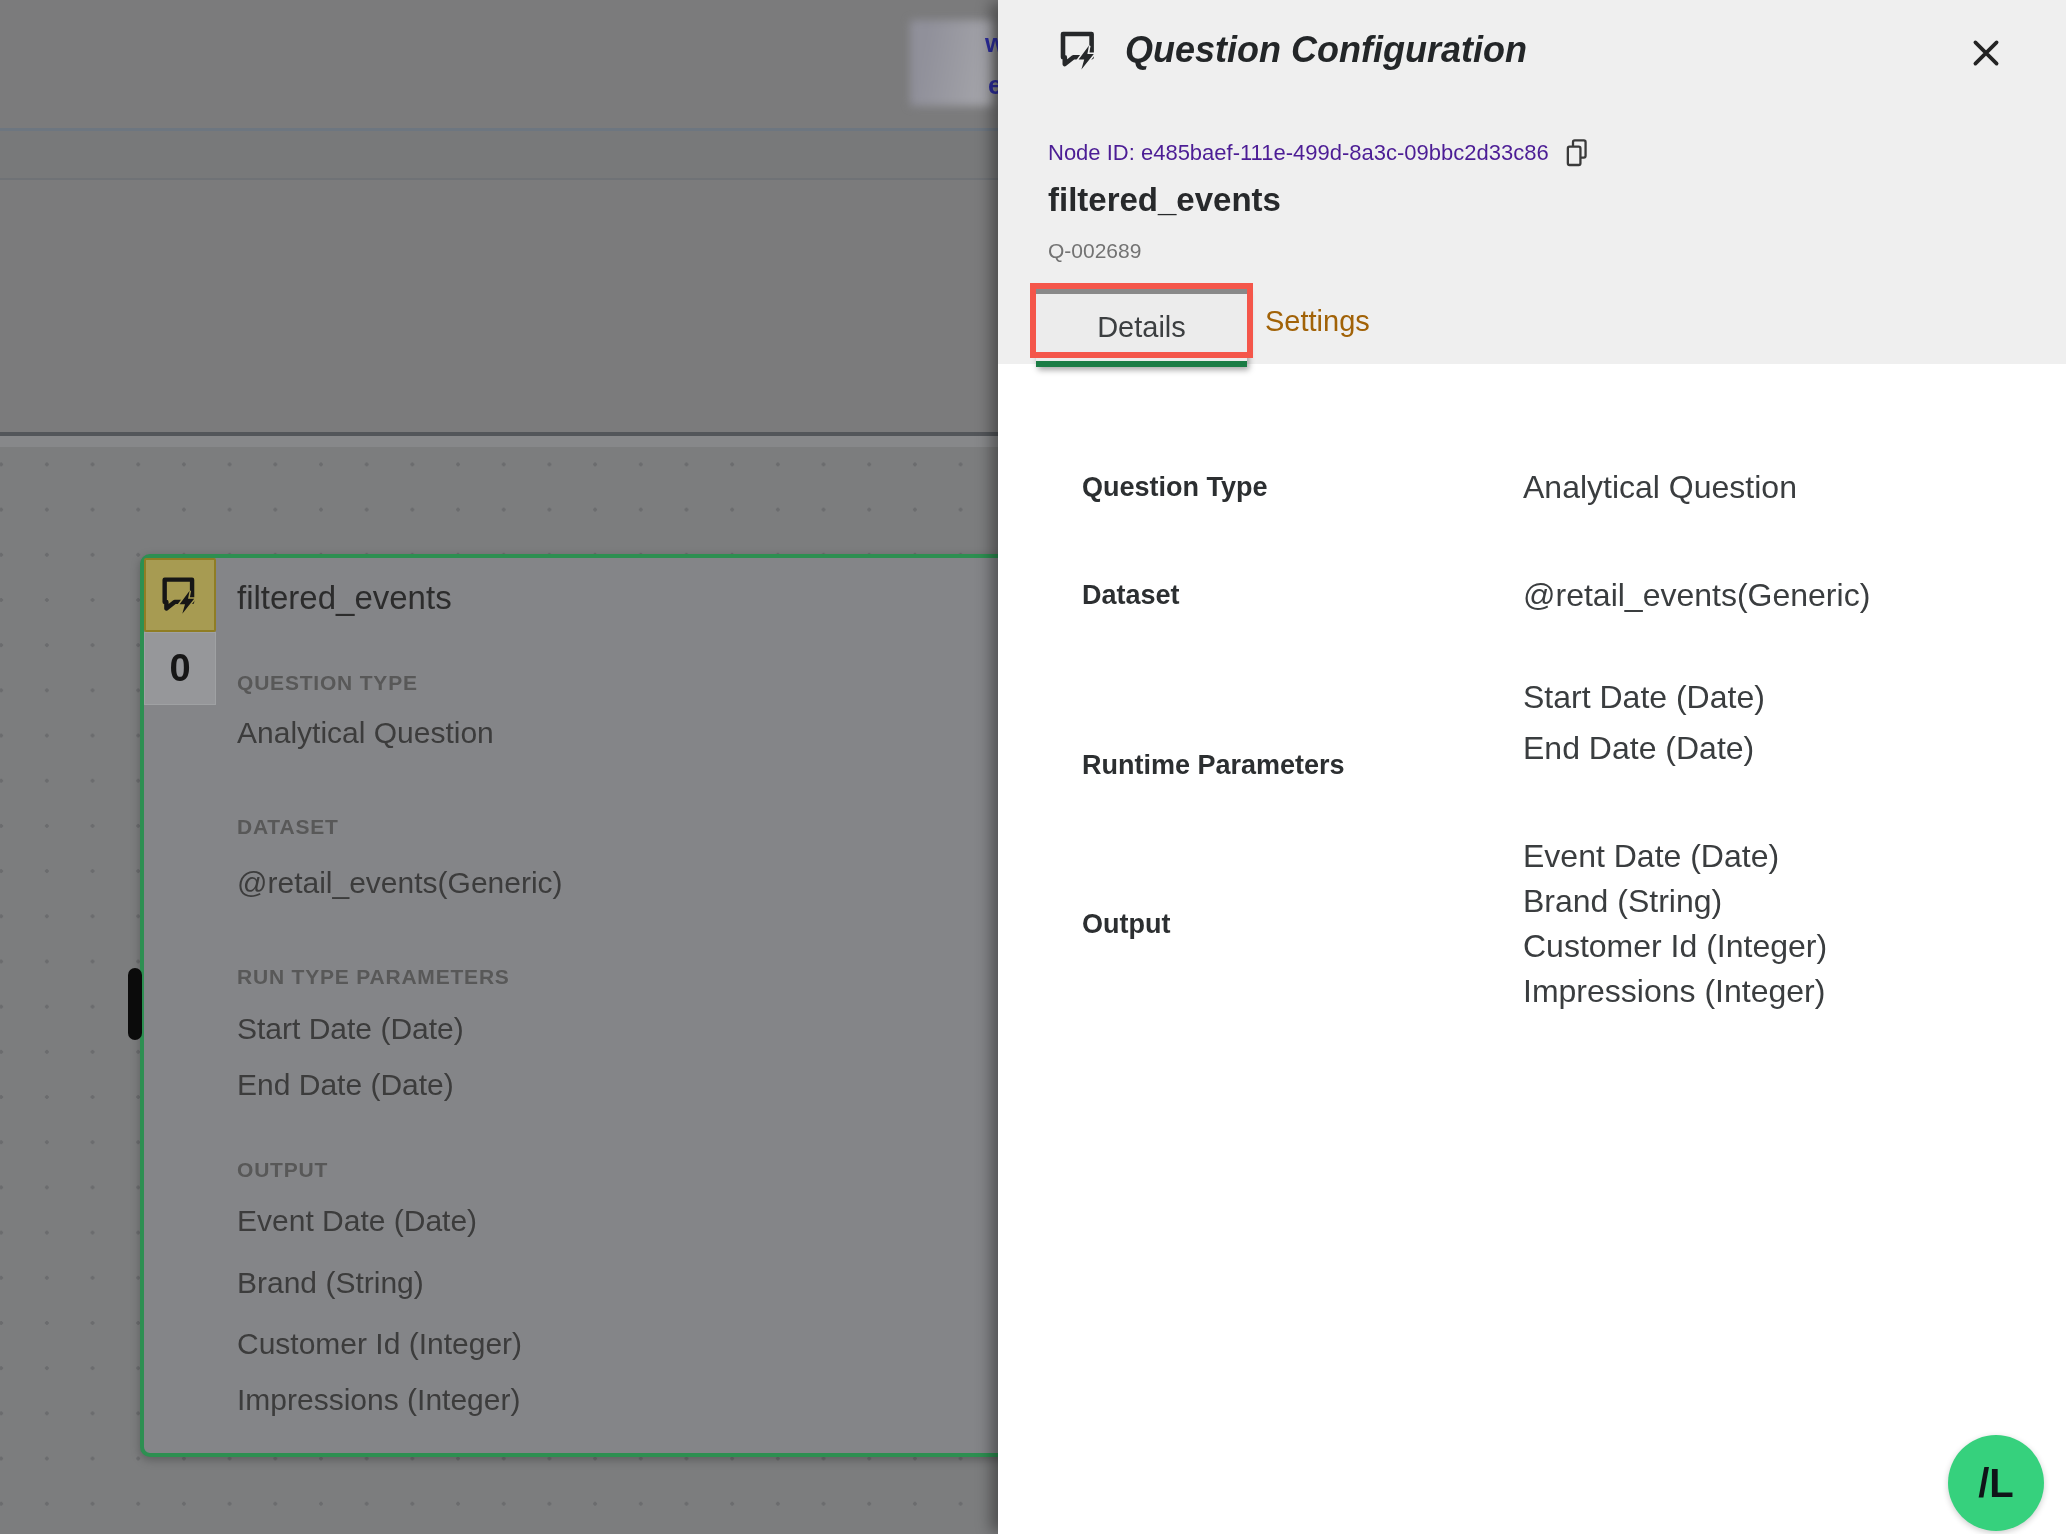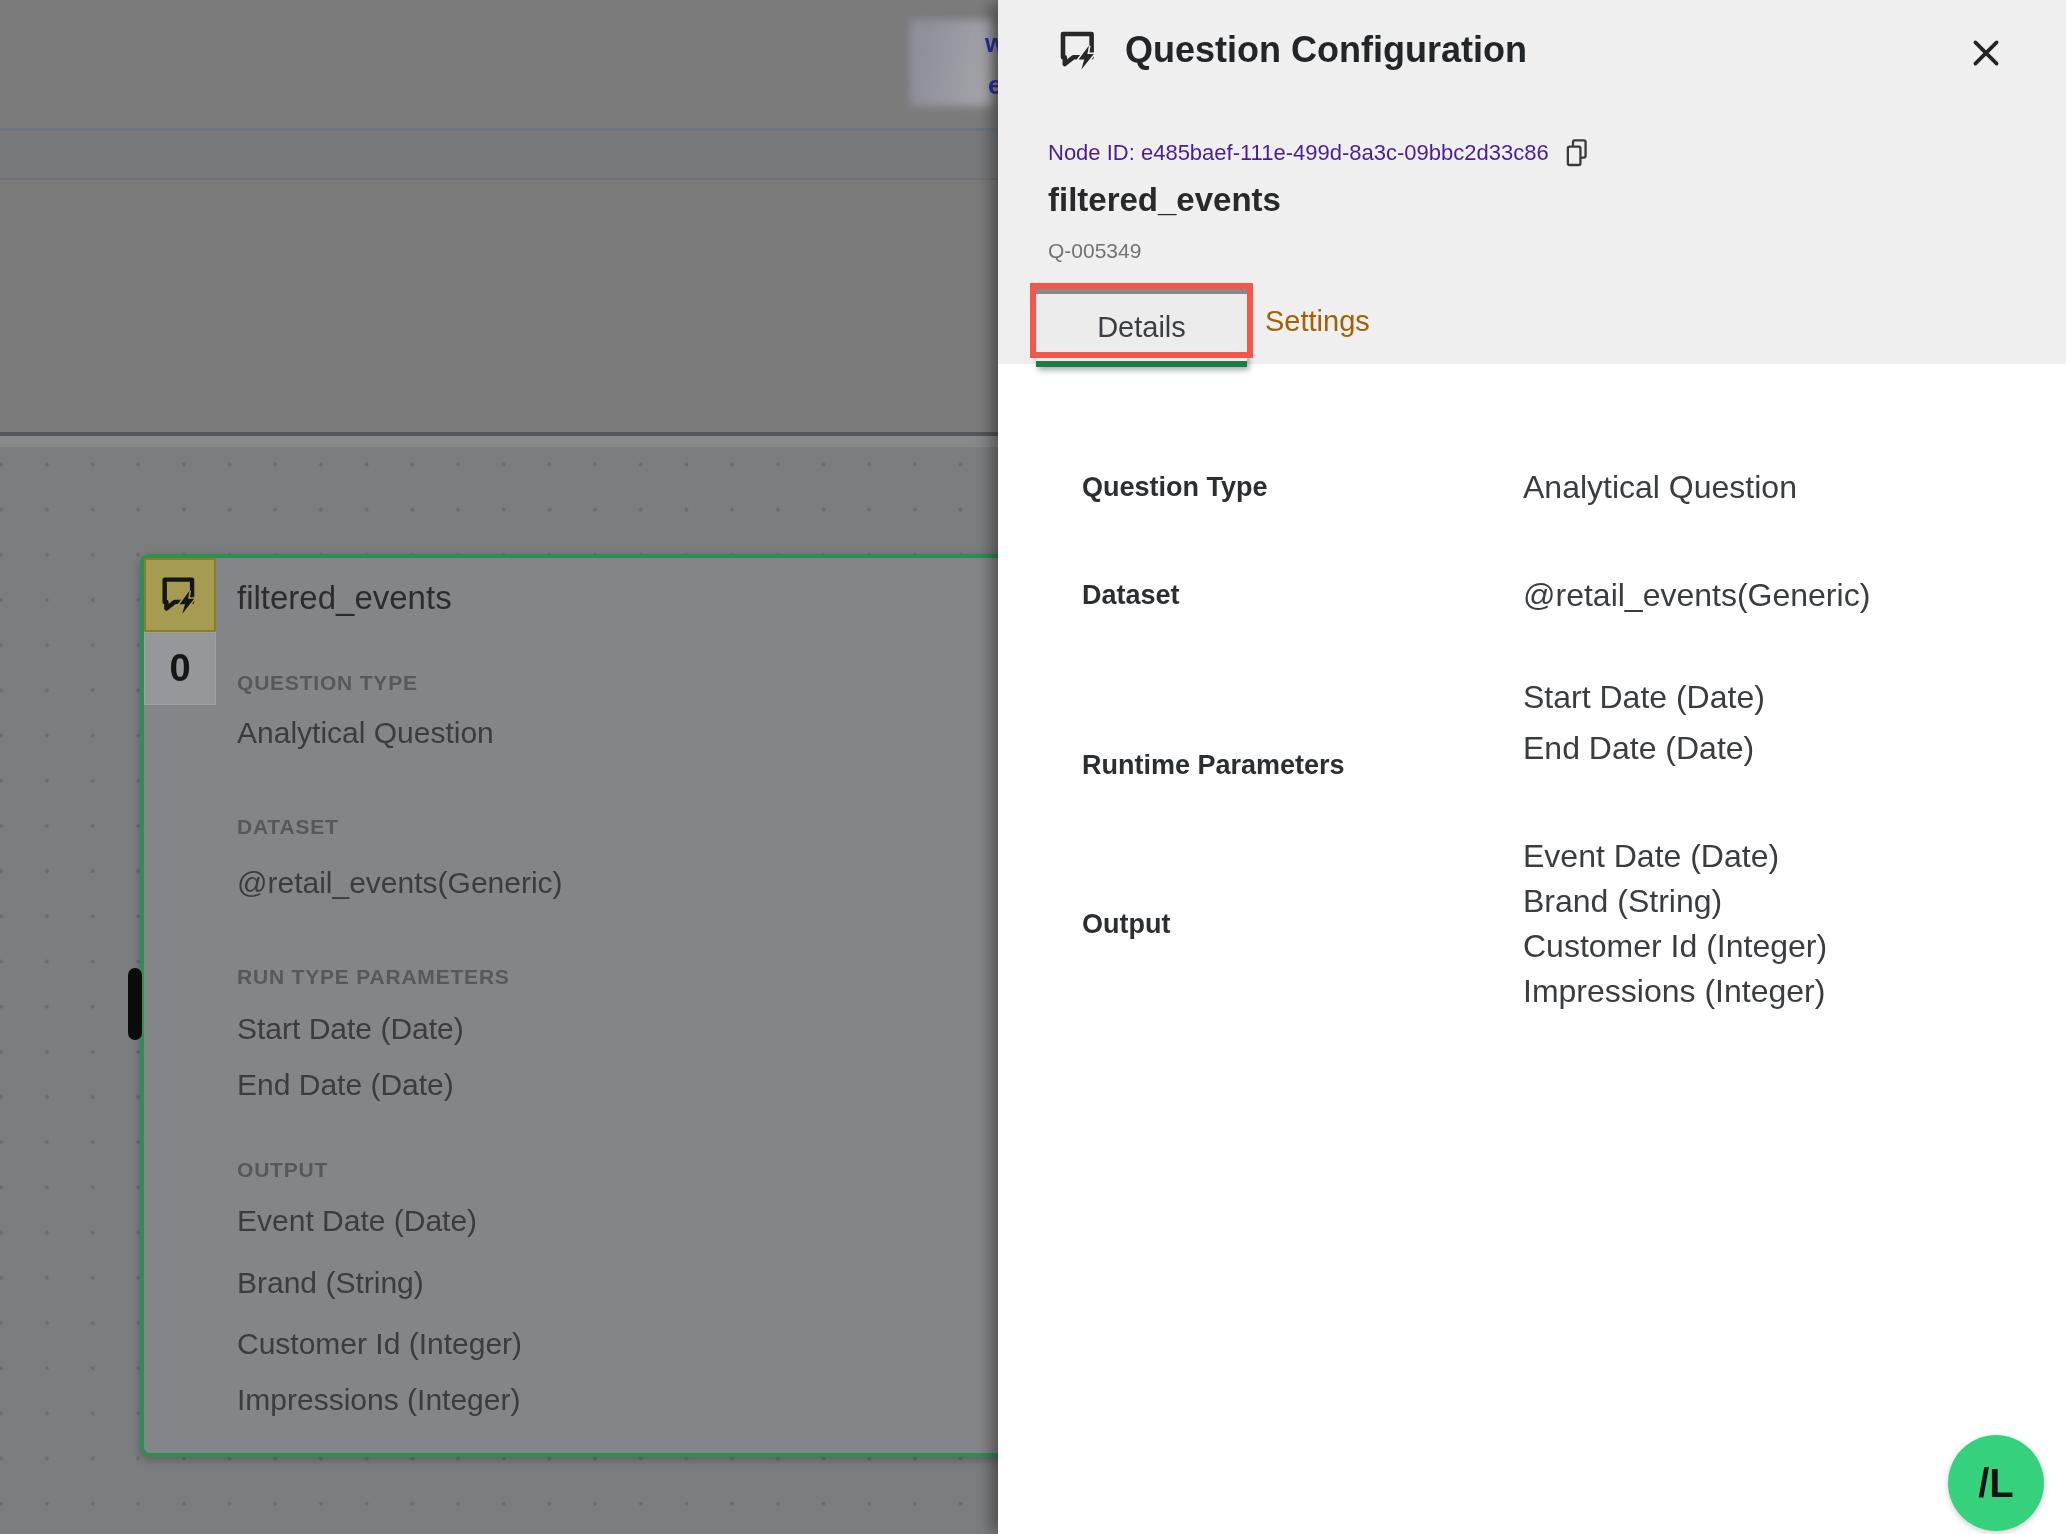--- a/index.html
+++ b/index.html
@@ -32,21 +32,21 @@
     font-size:38px;font-weight:600;color:#161616;}
   .node-title{position:absolute;left:93px;top:21px;font-size:33px;color:#2c2c2c;}
   .card-sec{position:absolute;left:93px;font-size:21px;font-weight:bold;color:#585858;letter-spacing:0.8px;}
   .card-val{position:absolute;left:93px;font-size:30px;color:#3c3c3c;}
   #in-port{position:absolute;left:128px;top:968px;width:14px;height:72px;background:#0b0b0b;border-radius:7px;}
 
   
   #panel{position:absolute;left:998px;top:0;width:1068px;height:1534px;background:#ffffff;
     box-shadow:-9px 0 14px -2px rgba(0,0,0,0.38);}
   #panel-header{position:absolute;left:0;top:0;width:100%;height:364px;background:#efefef;}
-  .panel-title-row{position:absolute;left:57px;top:26px;display:flex;align-items:center;gap:22px;}
+  .panel-title-row{position:absolute;left:57px;top:26px;display:flex;align-items:center;gap:22px;font-style:italic;}
   .panel-title{font-size:36px;font-weight:bold;color:#232628;}
   .close-btn{position:absolute;left:968px;top:33px;width:40px;height:40px;display:flex;
     align-items:center;justify-content:center;cursor:pointer;}
   .node-id-row{position:absolute;left:50px;top:137px;display:flex;align-items:center;gap:14px;}
   .node-id{font-size:22px;color:#4c1d95;}
   .copy-btn{width:28px;height:32px;cursor:pointer;}
   .panel-name{position:absolute;left:50px;top:181px;font-size:33px;font-weight:bold;color:#27292b;}
   .panel-code{position:absolute;left:50px;top:239px;font-size:21px;color:#737373;}
 
   .tab-details{position:absolute;left:38px;top:289px;width:211px;height:78px;background:#ececec;
@@ -131,21 +131,21 @@
 
       <div class="node-id-row">
         <div class="node-id">Node ID: e485baef-111e-499d-8a3c-09bbc2d33c86</div>
         <svg class="copy-btn" viewBox="0 0 24 28">
           <rect x="8.5" y="3" width="11" height="15" rx="1.5" fill="none" stroke="#3a3a3a" stroke-width="2"></rect>
           <rect x="4" y="8.5" width="11" height="16" rx="1.5" fill="#efefef" stroke="#3a3a3a" stroke-width="2"></rect>
         </svg>
       </div>
 
       <div class="panel-name">filtered_events</div>
-      <div class="panel-code">Q-005349</div>
+      <div class="panel-code">Q-002689</div>
 
       <div class="tab-details">Details</div>
       <div class="tab-settings">Settings</div>
       <div class="annotation-box"></div>
     </div>
 
     <div class="p-label" style="top:472px">Question Type</div>
     <div class="p-value" style="top:469px">Analytical Question</div>
 
     <div class="p-label" style="top:580px">Dataset</div>

